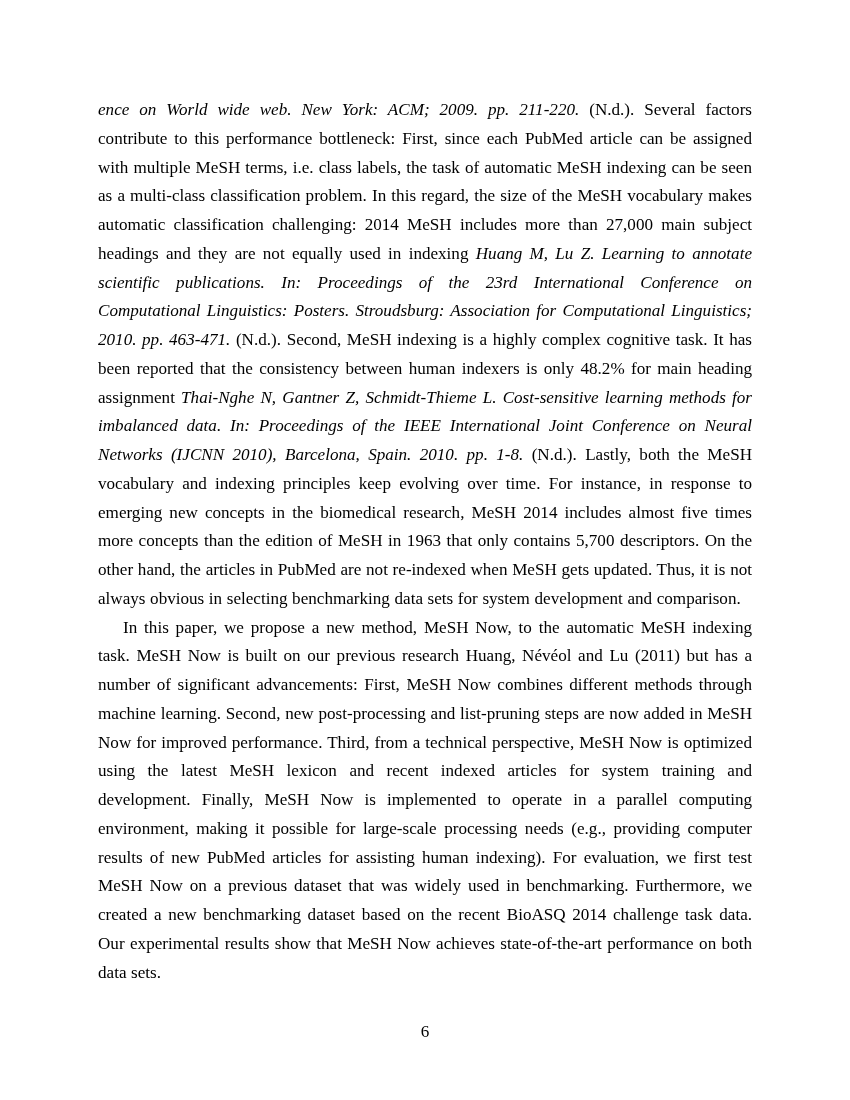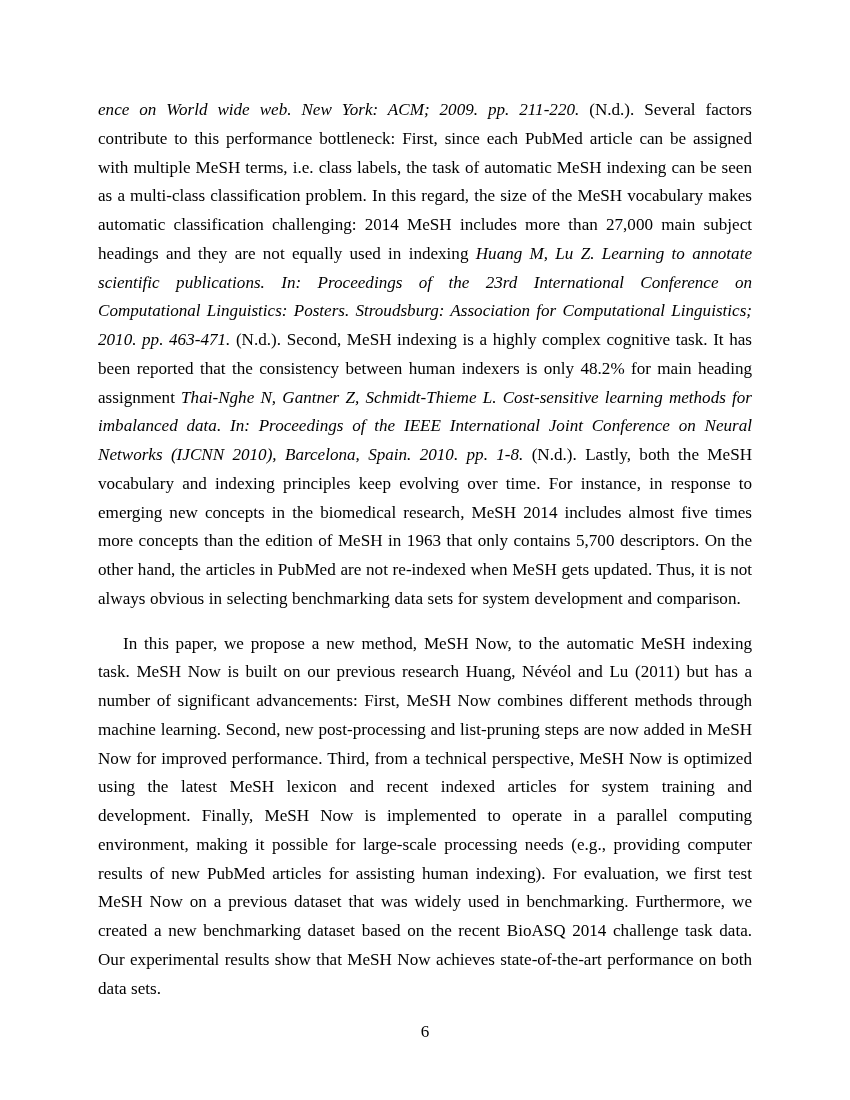--- a/index.html
+++ b/index.html
@@ -29,21 +29,21 @@
     margin: 0;
     font-size: 17.1px;
     line-height: 28.75px;
     text-align: justify;
     text-justify: inter-word;
     -webkit-hyphens: none;
     hyphens: none;
     word-spacing: 0.02em;
   }
   .paragraph + .paragraph {
-    margin-top: 16px;
+    margin-top: 0;
   }
   .paragraph.indented {
     text-indent: 25px;
   }
   .cite {
     font-style: italic;
   }
   .page-number {
     position: absolute;
     left: 0;

